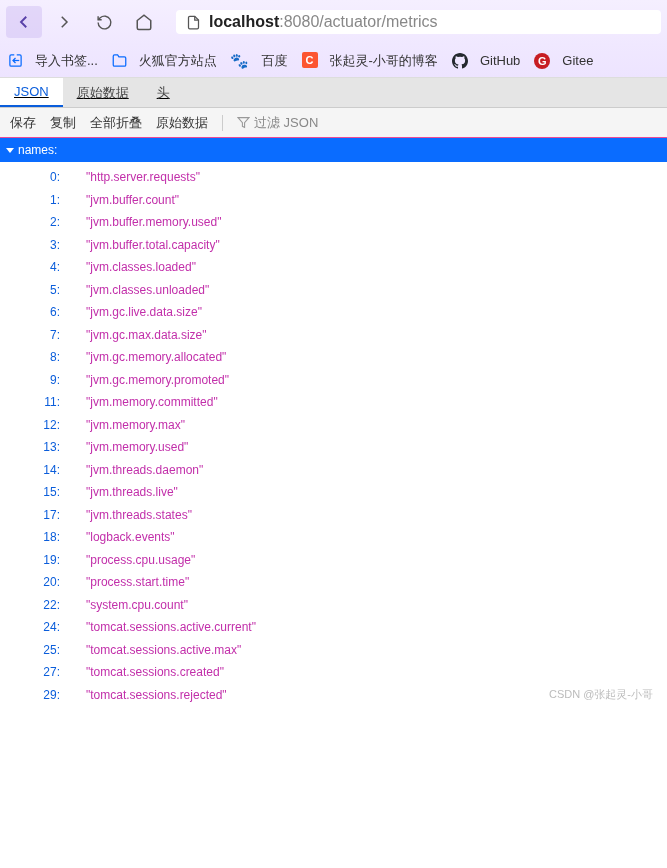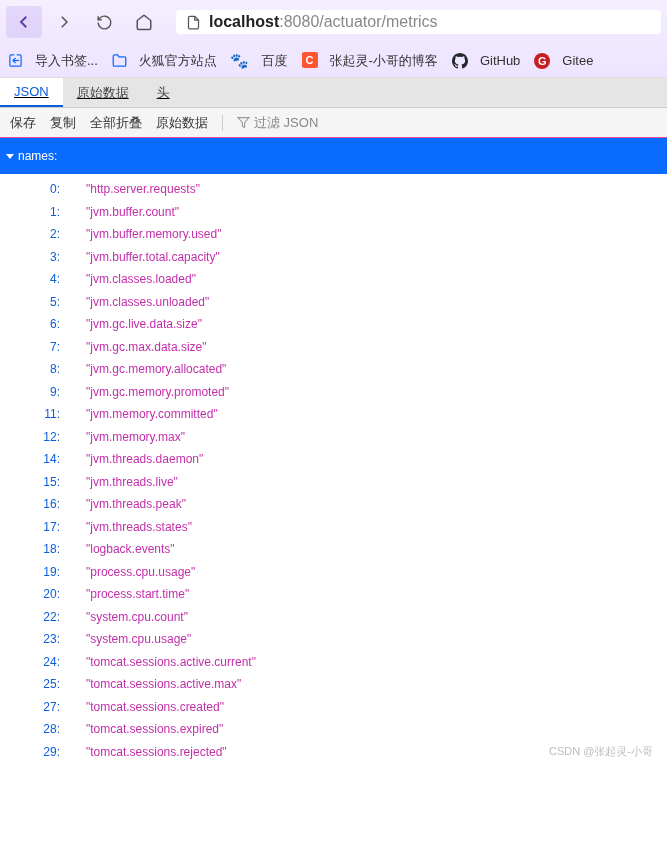--- a/index.html
+++ b/index.html
@@ -119,21 +119,21 @@
     .filter-box {
       display: flex;
       align-items: center;
       gap: 4px;
       color: #888;
       justify-content: space-between;
     }
     .json-header {
       background: #0a6cff;
       color: #fff;
-      height: 36px;
+      height: 24px;
       display: flex;
       align-items: center;
       padding: 0 6px;
       font-family: "Courier New", monospace;
       font-size: 12px;
       gap: 4px;
     }
     .triangle {
       width: 0;
       height: 0;
@@ -324,70 +324,62 @@
     </div>
     <div class="json-row">
       <span class="json-index">11:</span>
       <span class="json-value">"jvm.memory.committed"</span>
     </div>
     <div class="json-row">
       <span class="json-index">12:</span>
       <span class="json-value">"jvm.memory.max"</span>
     </div>
     <div class="json-row">
+      <span class="json-index">13:</span>
+      <span class="json-value">"jvm.memory.used"</span>
+    </div>
+    <div class="json-row">
       <span class="json-index">14:</span>
       <span class="json-value">"jvm.threads.daemon"</span>
     </div>
     <div class="json-row">
       <span class="json-index">15:</span>
       <span class="json-value">"jvm.threads.live"</span>
     </div>
     <div class="json-row">
-      <span class="json-index">16:</span>
-      <span class="json-value">"jvm.threads.peak"</span>
-    </div>
-    <div class="json-row">
       <span class="json-index">17:</span>
       <span class="json-value">"jvm.threads.states"</span>
     </div>
     <div class="json-row">
       <span class="json-index">18:</span>
       <span class="json-value">"logback.events"</span>
     </div>
     <div class="json-row">
       <span class="json-index">19:</span>
       <span class="json-value">"process.cpu.usage"</span>
     </div>
     <div class="json-row">
       <span class="json-index">20:</span>
       <span class="json-value">"process.start.time"</span>
     </div>
     <div class="json-row">
       <span class="json-index">22:</span>
       <span class="json-value">"system.cpu.count"</span>
     </div>
     <div class="json-row">
-      <span class="json-index">23:</span>
-      <span class="json-value">"system.cpu.usage"</span>
-    </div>
-    <div class="json-row">
       <span class="json-index">24:</span>
       <span class="json-value">"tomcat.sessions.active.current"</span>
     </div>
     <div class="json-row">
       <span class="json-index">25:</span>
       <span class="json-value">"tomcat.sessions.active.max"</span>
     </div>
     <div class="json-row">
       <span class="json-index">27:</span>
       <span class="json-value">"tomcat.sessions.created"</span>
     </div>
     <div class="json-row">
-      <span class="json-index">28:</span>
-      <span class="json-value">"tomcat.sessions.expired"</span>
-    </div>
-    <div class="json-row">
       <span class="json-index">29:</span>
       <span class="json-value">"tomcat.sessions.rejected"</span>
     </div>
   </div>
 
 <div class="watermark">CSDN @张起灵-小哥</div>
 
 </body></html>

